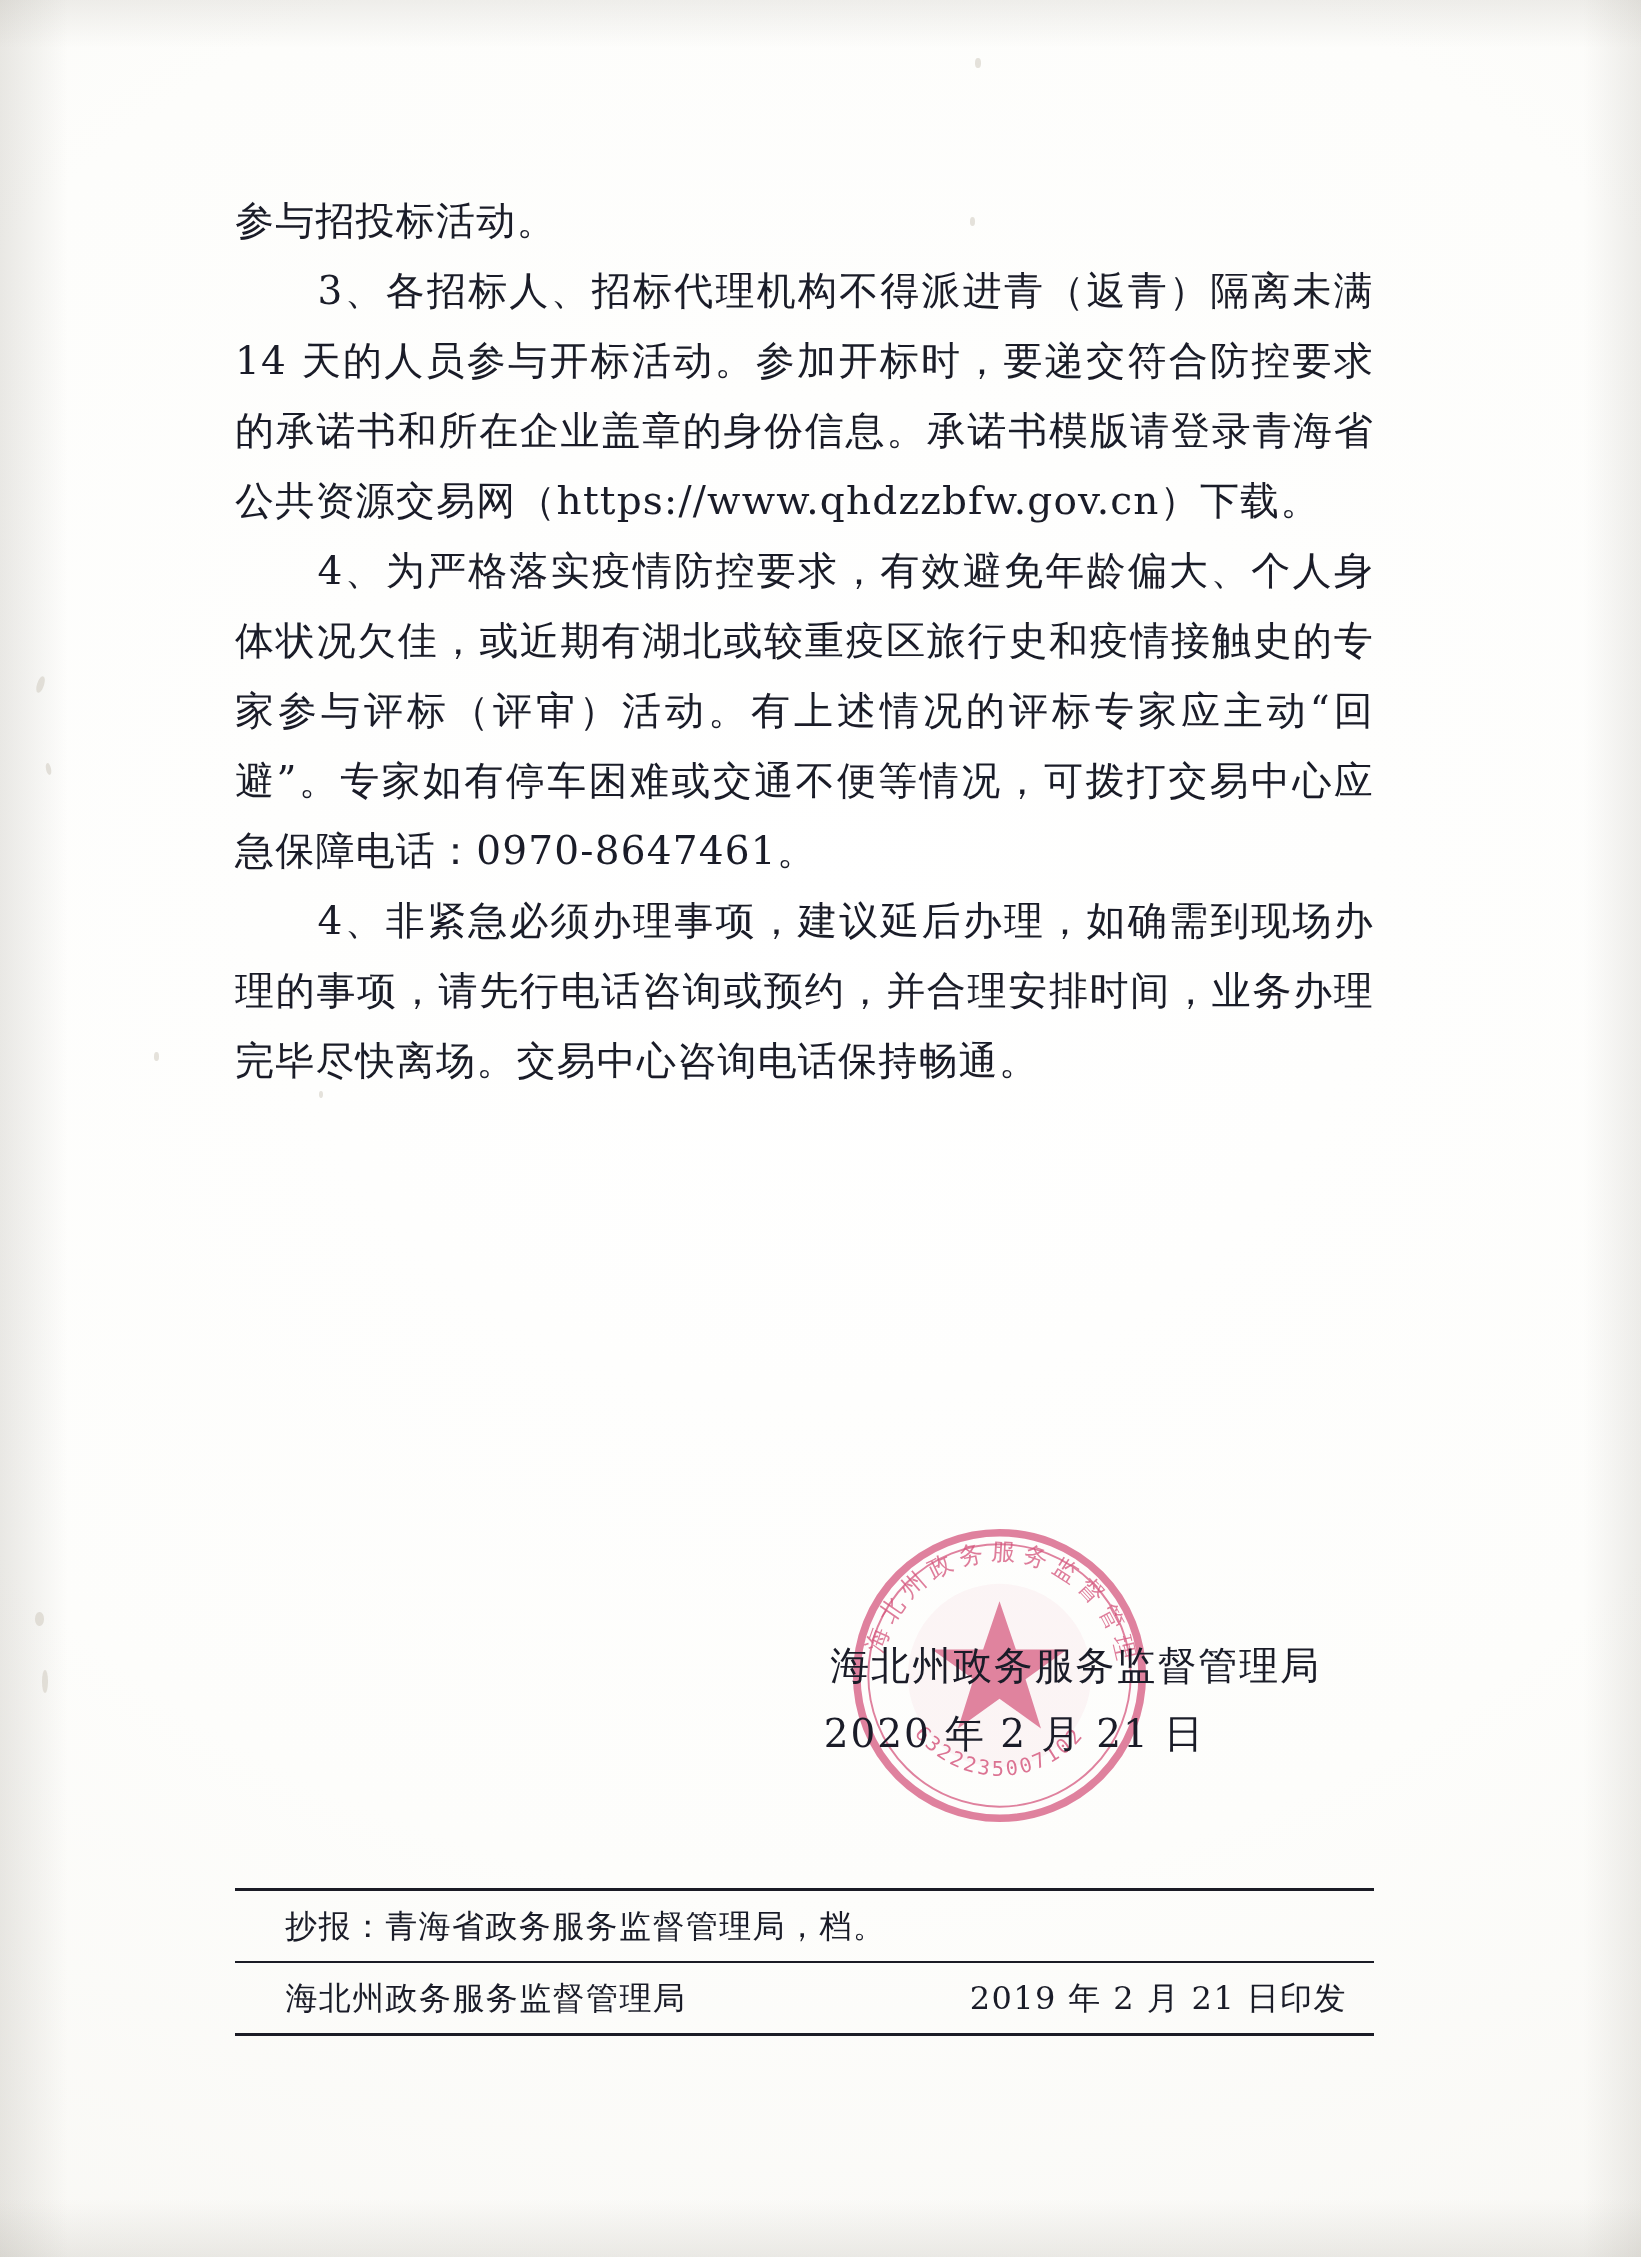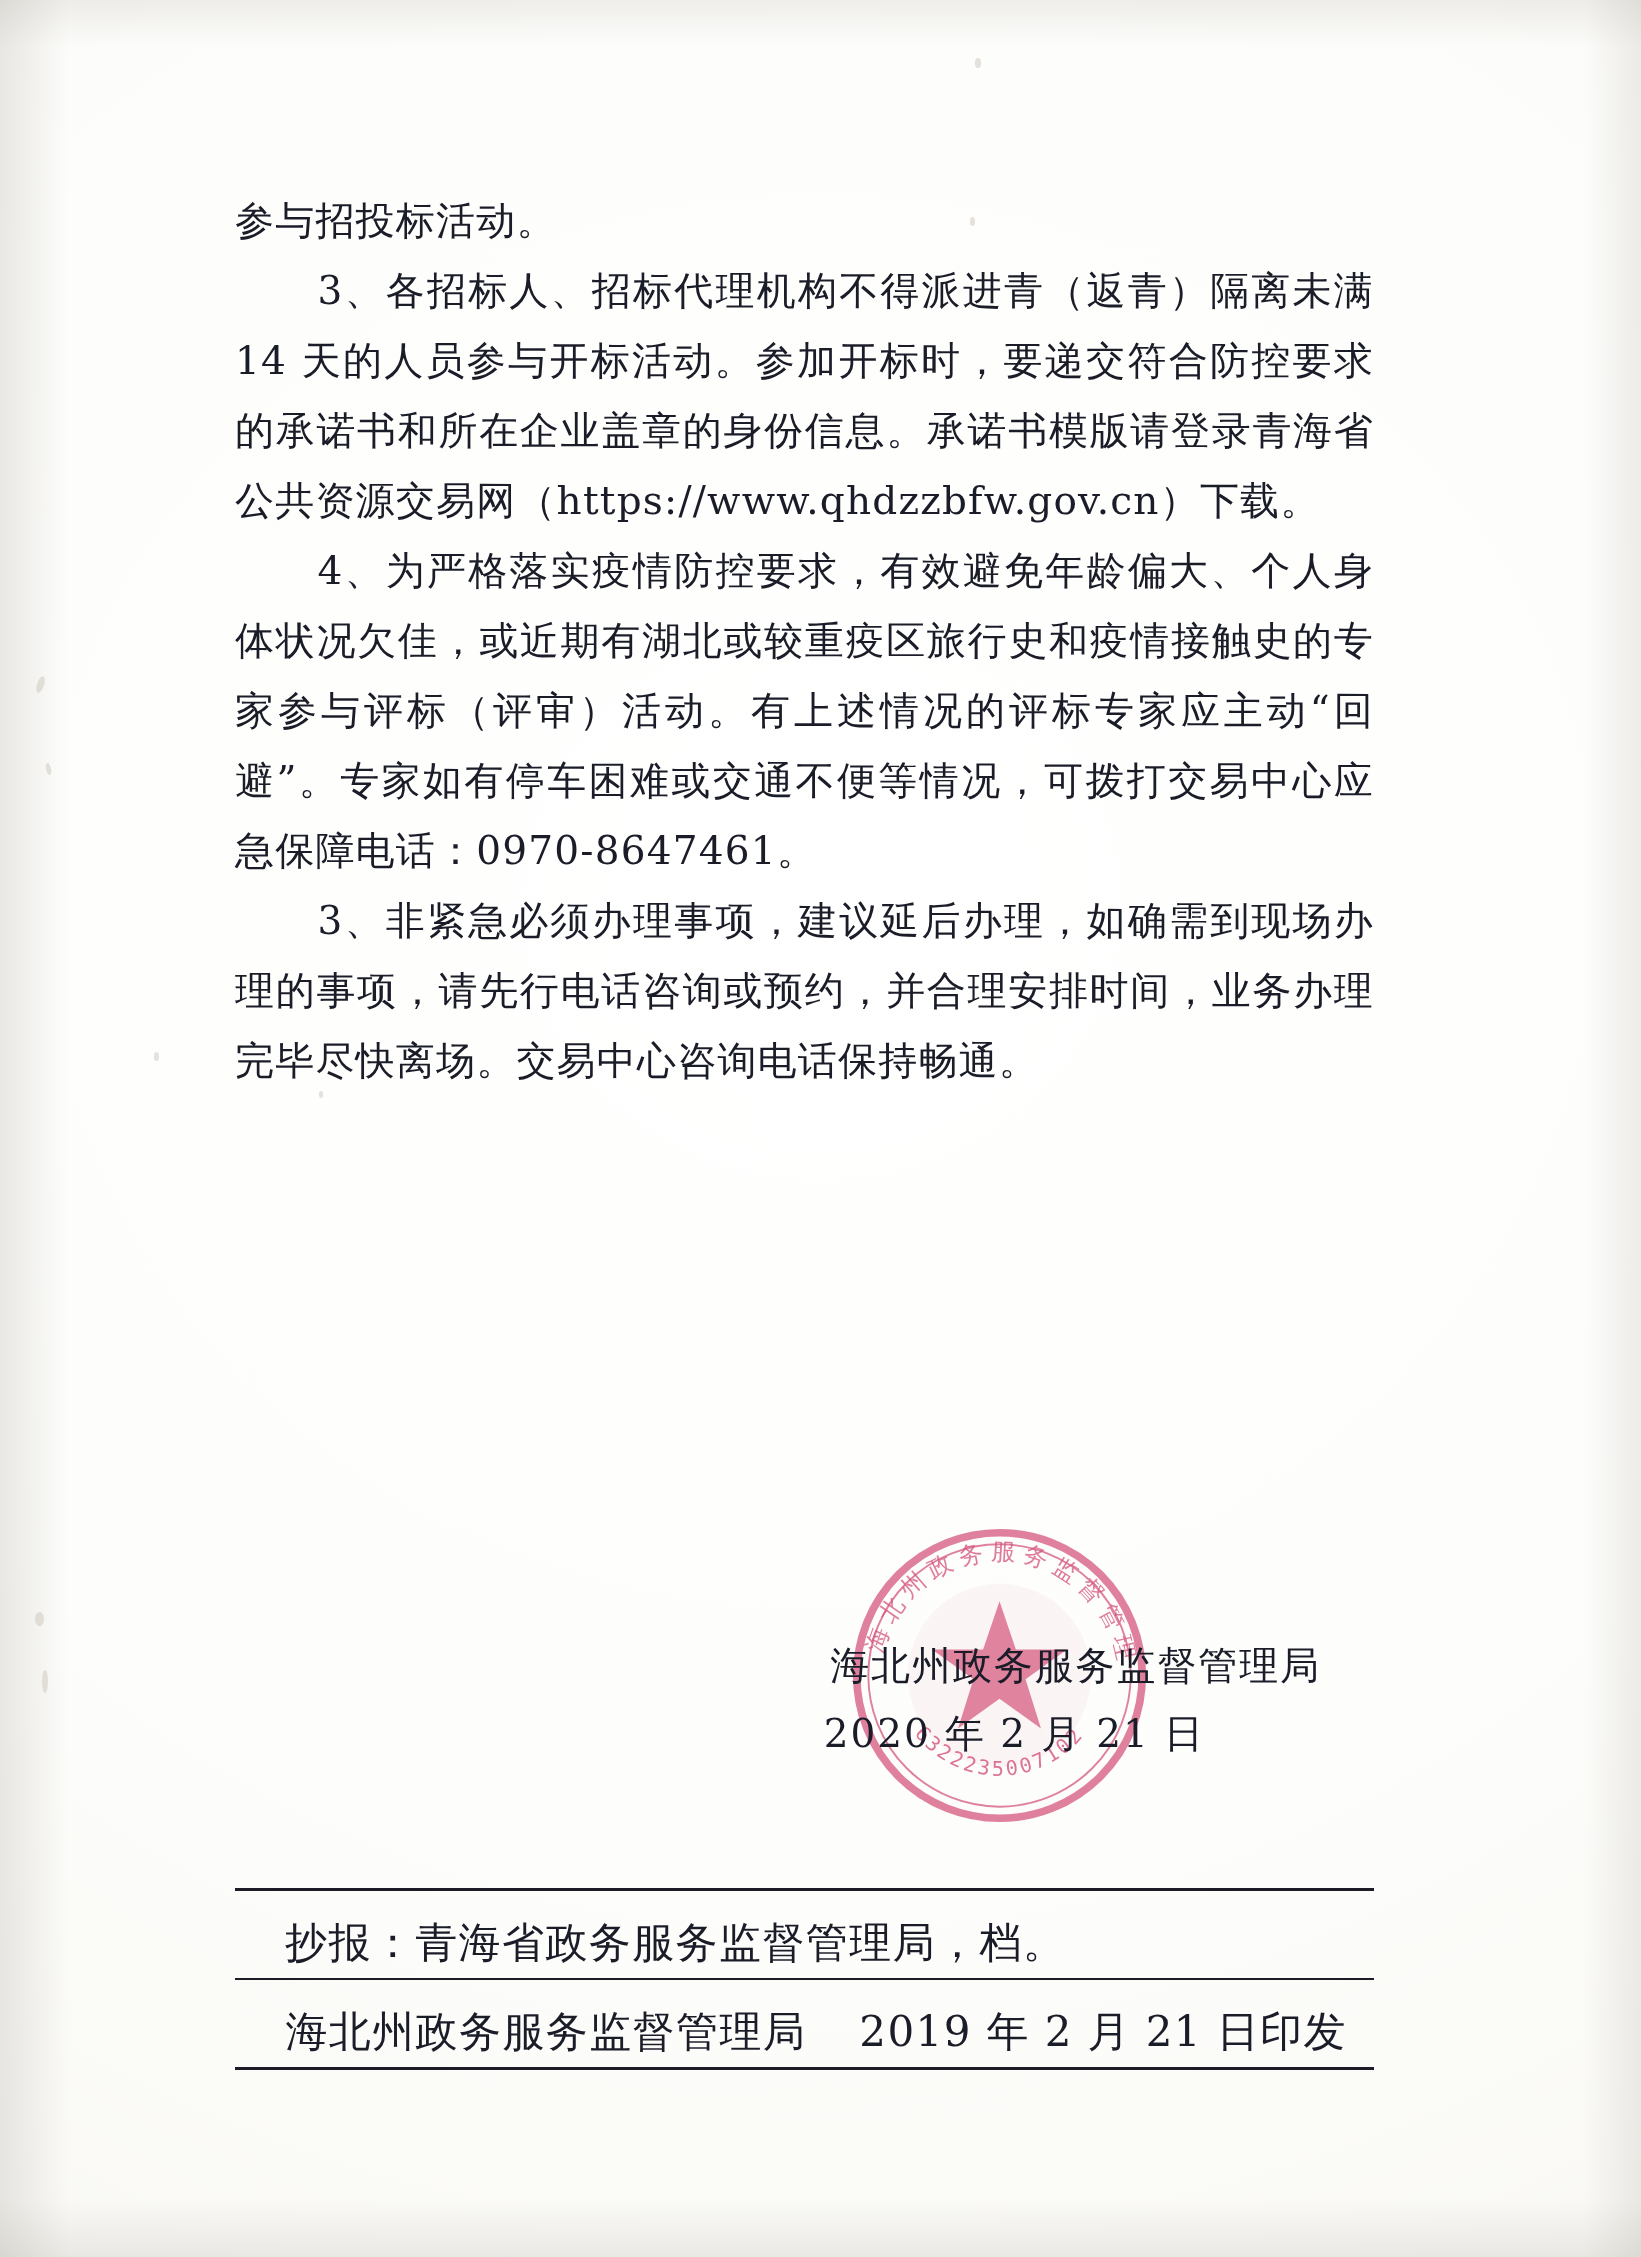--- a/index.html
+++ b/index.html
@@ -110,26 +110,25 @@
   }
   .rule {
     height: 2.9px;
     background: #1b1c26;
     width: 100%;
   }
   .rule.thin { height: 1.9px; }
   .footer-row {
     display: flex;
     justify-content: space-between;
-    font-size: 42px;
+    font-size: 32px;
     line-height: 70px;
     color: #1a1c28;
     letter-spacing: 1.4px;
     padding: 0 17.4px;
-    margin-top: 17px;
   }
   .footer-row.single { display: block; padding-left: 50px; }
   .footer-row .left { padding-left: 33px; }
   .footer-row .right { padding-right: 9.7px; }
 </style>
 </head>
 <body>
 
 <div id="page">
 
@@ -144,21 +143,21 @@
   <div class="speck" style="left:42px;  top:1670px; width:5.8px;  height:23px;"></div>
   <div class="speck" style="left:975px;top:58px;   width:5.8px;  height:9.7px;"></div>
   <div class="speck" style="left:970px;top:217px;  width:4.8px;  height:8.7px;"></div>
   <div class="speck" style="left:154px; top:1052px; width:4.8px;  height:8.7px;"></div>
   <div class="speck" style="left:319px; top:1091px; width:3.9px;  height:6.8px;"></div>
 
   <div id="content">
     <p class="body-line para">参与招投标活动。</p>
     <p class="body-line para">　　3、各招标人、招标代理机构不得派进青（返青）隔离未满 14 天的人员参与开标活动。参加开标时，要递交符合防控要求的承诺书和所在企业盖章的身份信息。承诺书模版请登录青海省公共资源交易网（https://www.qhdzzbfw.gov.cn）下载。</p>
     <p class="body-line para">　　4、为严格落实疫情防控要求，有效避免年龄偏大、个人身体状况欠佳，或近期有湖北或较重疫区旅行史和疫情接触史的专家参与评标（评审）活动。有上述情况的评标专家应主动“回避”。专家如有停车困难或交通不便等情况，可拨打交易中心应急保障电话：0970-8647461。</p>
-    <p class="body-line para">　　3、非紧急必须办理事项，建议延后办理，如确需到现场办理的事项，请先行电话咨询或预约，并合理安排时间，业务办理完毕尽快离场。交易中心咨询电话保持畅通。</p>
+    <p class="body-line para">　　4、非紧急必须办理事项，建议延后办理，如确需到现场办理的事项，请先行电话咨询或预约，并合理安排时间，业务办理完毕尽快离场。交易中心咨询电话保持畅通。</p>
   </div>
 
   <div id="seal">
     <svg width="299" height="299" viewBox="0 0 310 310" xmlns="http://www.w3.org/2000/svg">
       <g opacity="0.72" fill="none" stroke="#d4527a">
         <circle cx="155" cy="155" r="148" stroke-width="8"></circle>
         <circle cx="155" cy="155" r="136" stroke-width="2"></circle>
       </g>
 
       <polygon points="155,78 172,128 225,128 182,159 198,210 155,179 112,210 128,159 85,128 138,128" fill="#d4527a" opacity="0.70"></polygon>

